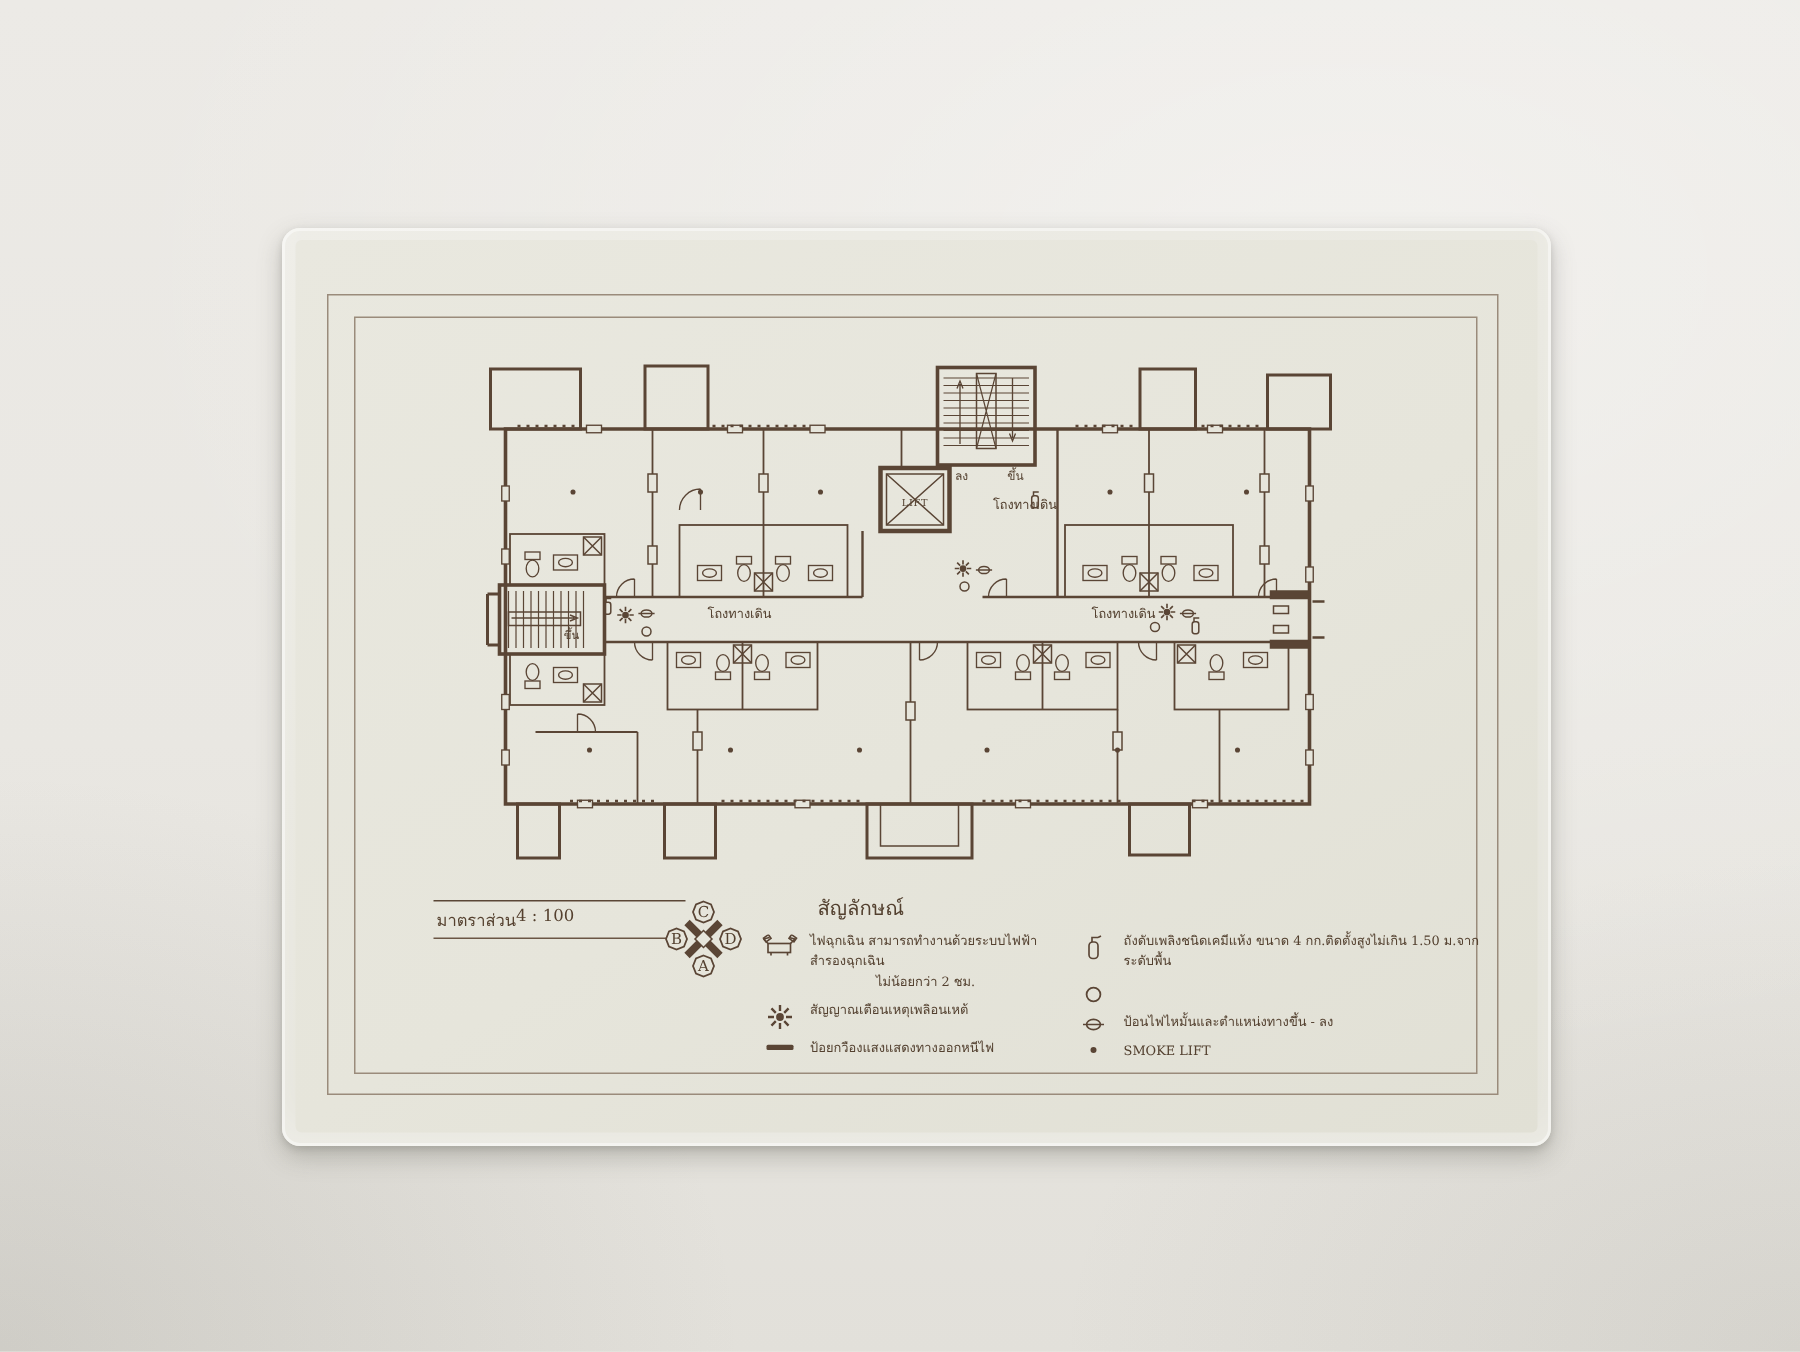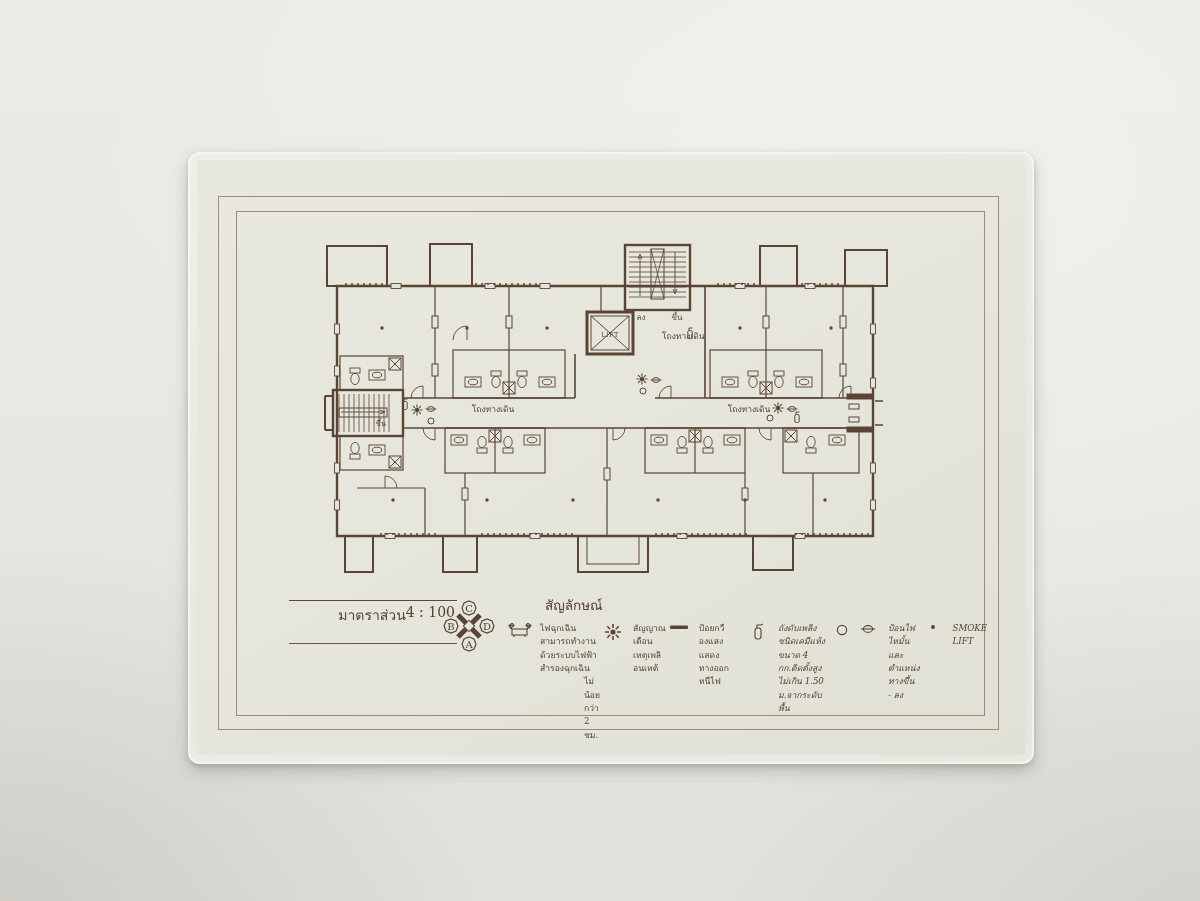--- a/index.html
+++ b/index.html
@@ -34,32 +34,32 @@
   .frame-inner{position:absolute;left:39px;top:51px;right:40px;bottom:39px;border:1px solid #9a8b7b;}
 
   .plan-wrap{position:absolute;left:124px;top:78px;width:568px;height:352px;}
   svg{display:block}
   .plan text{fill:#53402f;stroke:none;font-family:"DejaVu Serif","Liberation Serif",serif;}
 
   
   .titleblock{position:absolute;left:92px;top:438px;width:168px;color:#4f3c2d;}
   .doc-title{font-size:21px;letter-spacing:.5px;white-space:nowrap;}
   .title-rule{height:0;border-bottom:1.6px solid #5a4636;margin-top:2px;}
-  .scale-row{display:flex;justify-content:flex-end;font-size:14px;padding:3px 2px 16px 2px;color:#55412f;}
+  .scale-row{display:flex;justify-content:flex-start;font-size:11px;padding:3px 2px 2px 2px;color:#55412f;}
   .scale-rule{height:0;border-bottom:1px solid #6b5645;margin-top:1px;width:100%;}
 
   .compass{position:absolute;left:243px;top:437px;}
 
   
   .legend{position:absolute;left:310px;top:434px;width:480px;color:#53402f;}
   .legend-heading{font-size:13.5px;margin-left:38px;margin-bottom:6px;}
   .legend-cols{display:flex;gap:16px;}
-  .legend-col{display:flex;flex-direction:row;}
+  .legend-col{display:flex;flex-direction:column;}
   .legend-col.left{width:228px;}
-  .legend-col.right{width:320px;font-style:italic;}
+  .legend-col.right{width:320px;}
   .lrow{display:flex;align-items:flex-start;gap:7px;margin-bottom:6px;}
   .lrow .ic{flex:0 0 26px;display:flex;justify-content:center;padding-top:1px;}
   .lrow .tx{font-size:8.6px;line-height:1.55;}
   .lrow .tx .l2{display:block;margin-left:44px;}
 </style>
 </head>
 <body>
 
 <div class="wall">
   <div class="sheet">

